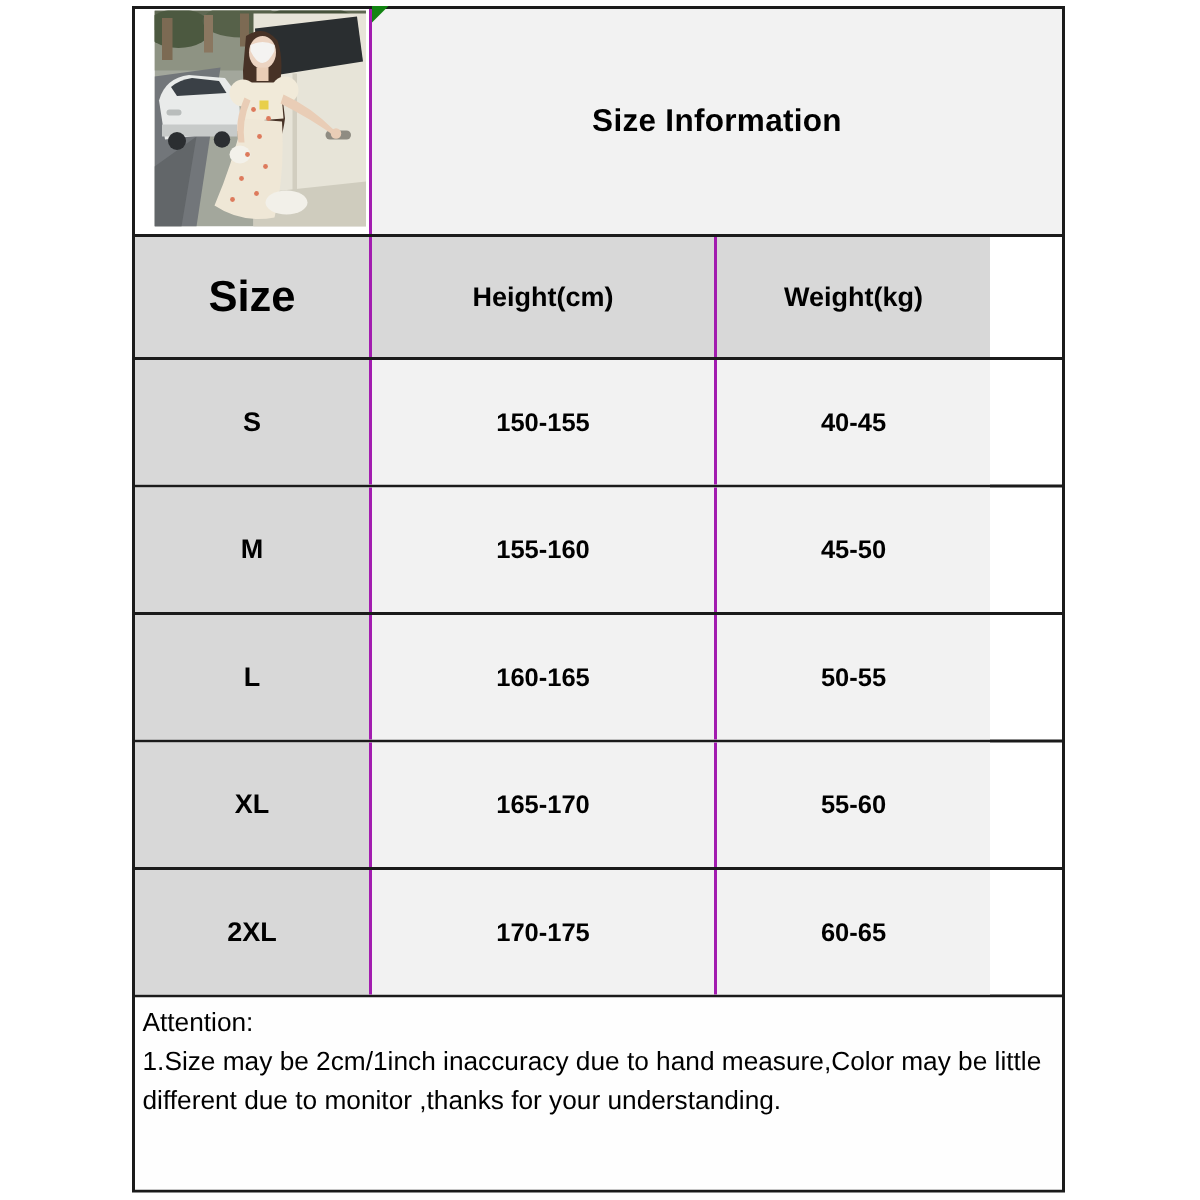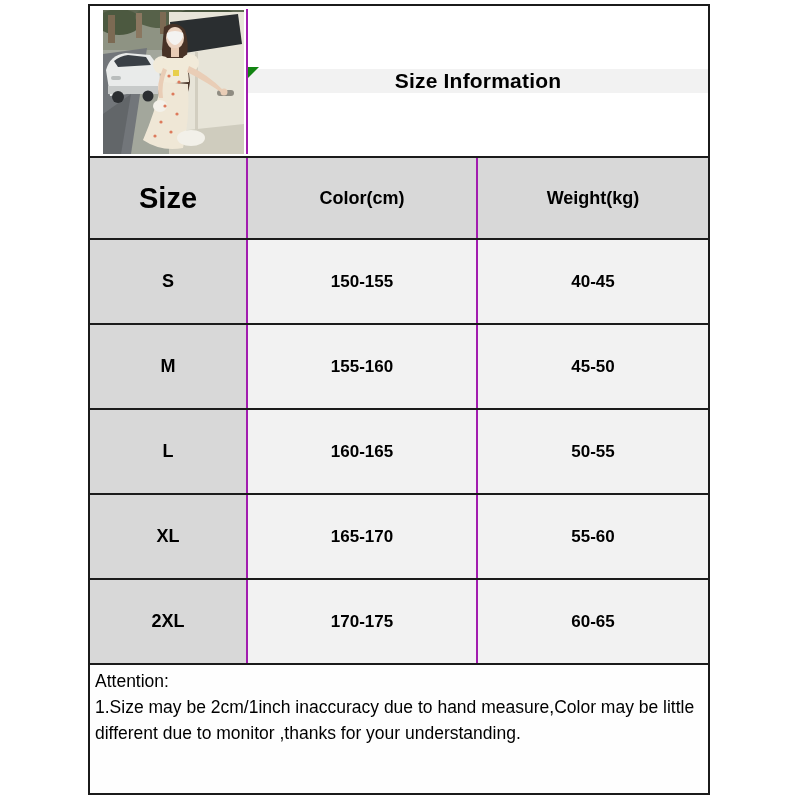--- a/index.html
+++ b/index.html
@@ -22,24 +22,24 @@
   .cell {
     display: flex; align-items: center; justify-content: center;
     border-right: 2px solid #a21caf;
     background: #f2f2f2;
     text-align: center;
   }
   .cell:last-child { border-right: none; }
 
   .c1 { width: 158px; }
   .c2 { width: 230px; }
-  .c3 { width: 230px; }
+  .c3 { width: 182px; }
 
   
-  .photo-row { height: 152px; align-items: center; }
+  .photo-row { height: 152px; }
   .photo-cell { background: #ffffff; align-items: flex-start; justify-content: flex-start; padding: 1px 0 0 13px; }
   .title-cell { width: 460px; position: relative; background: #f2f2f2; }
   .chart-title { font-size: 21px; font-weight: bold; letter-spacing: 0.2px; }
   .corner-flag {
     position: absolute; top: -2px; left: 0;
     width: 0; height: 0;
     border-top: 11px solid #128412;
     border-right: 11px solid transparent;
   }
 
@@ -130,21 +130,21 @@
         </svg>
       </div>
       <div class="cell title-cell">
         <span class="corner-flag"></span>
         <span class="chart-title">Size Information</span>
       </div>
     </div>
 
     <div class="row header-row">
       <div class="cell c1 size-head">Size</div>
-      <div class="cell c2 col-head">Color(cm)</div>
+      <div class="cell c2 col-head">Height(cm)</div>
       <div class="cell c3 col-head">Weight(kg)</div>
     </div>
 
     <div class="row data-row">
       <div class="cell c1 size-cell">S</div>
       <div class="cell c2 val-cell">150-155</div>
       <div class="cell c3 val-cell">40-45</div>
     </div>
     <div class="row data-row">
       <div class="cell c1 size-cell">M</div>

